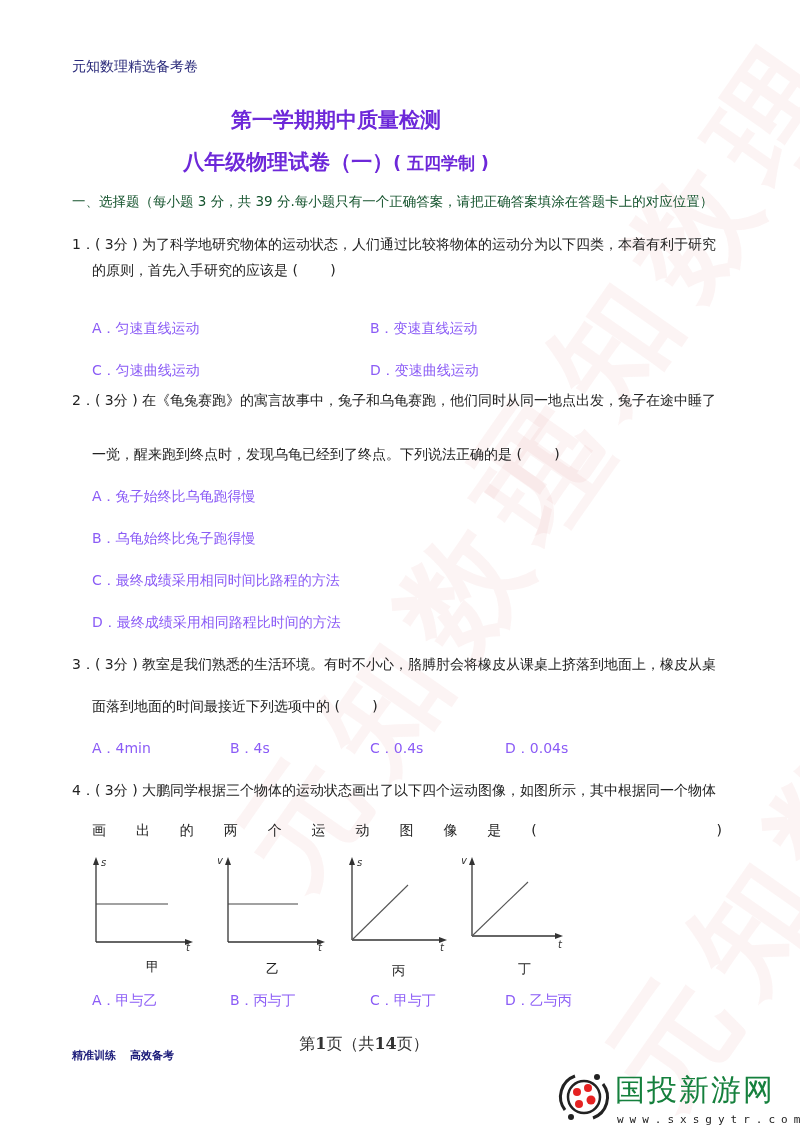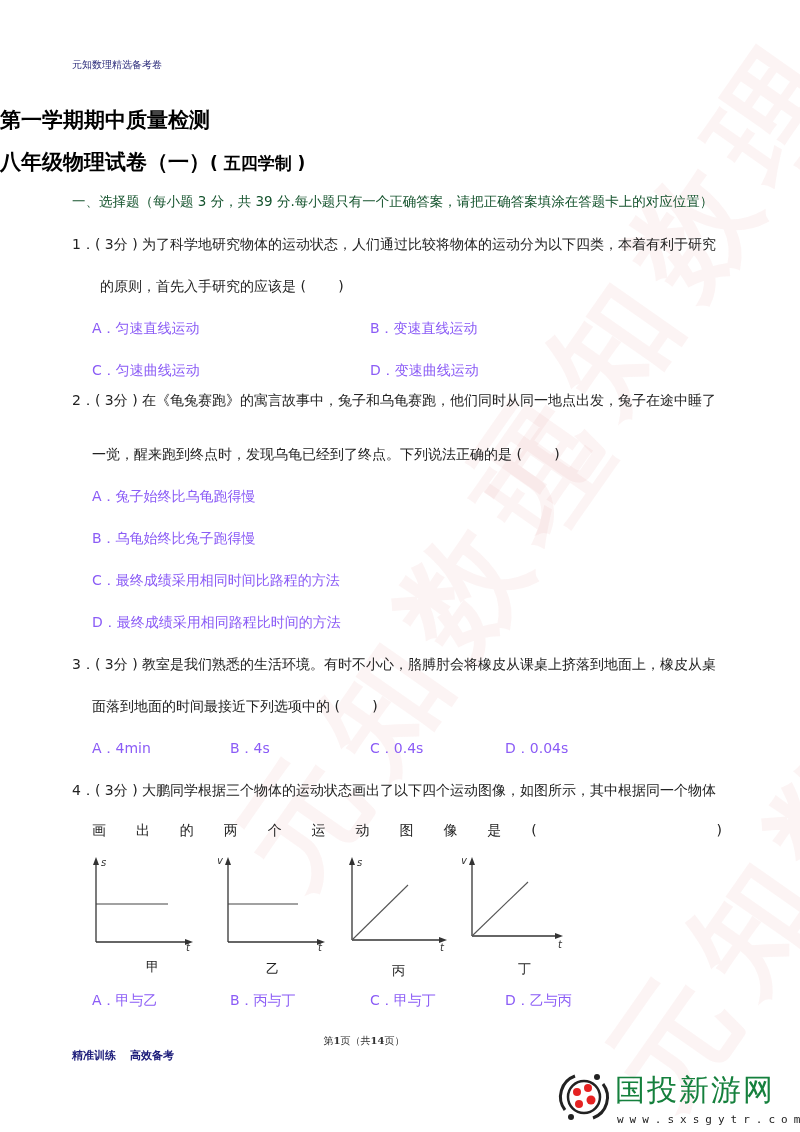--- a/index.html
+++ b/index.html
@@ -9,44 +9,44 @@
     font-family: "DejaVu Sans", "Liberation Sans", sans-serif;
     color: #1a1a1a;
   }
   .watermark {
     position: absolute; font-size: 120px; font-weight: bold;
     color: rgba(230, 150, 150, 0.10);
     transform: rotate(-55deg); white-space: nowrap; pointer-events: none;
     letter-spacing: 20px;
   }
   .header-brand {
-    position: absolute; left: 72px; top: 58px; font-size: 10px;
+    position: absolute; left: 72px; top: 58px; font-size: 14px;
     color: #2a2a7a; font-family: "DejaVu Serif", serif;
   }
   .title1, .title2 {
-    position: absolute; left: 0; width: 672px; text-align: left;
-    color: #000000; font-weight: bold;
+    position: absolute; left: 0; width: 672px; text-align: center;
+    color: #6d28d9; font-weight: bold;
   }
   .title1 { top: 106px; font-size: 21px; }
   .title2 { top: 148px; font-size: 21px; }
   .title2 .sub { font-size: 17px; }
   .section {
     position: absolute; left: 72px; top: 193px; font-size: 13.5px; font-weight: normal; color: #14532d;
   }
   .line { position: absolute; font-size: 14px; color: #222; white-space: nowrap; }
   .opt { position: absolute; font-size: 14px; color: #8b5cf6; white-space: nowrap; }
   .spread {
     position: absolute; left: 92px; top: 822px; width: 630px;
     display: flex; justify-content: space-between; font-size: 14px; color: #222;
   }
   .graph { position: absolute; }
   .graph-label { position: absolute; font-size: 13px; color: #222; }
   .footer-page {
     position: absolute; left: 0; width: 728px; top: 1034px; text-align: center;
-    font-size: 10px; color: #333; font-family: "DejaVu Serif", serif;
+    font-size: 16px; color: #333; font-family: "DejaVu Serif", serif;
   }
   .footer-page b { font-weight: bold; }
   .footer-left {
     position: absolute; left: 72px; top: 1048px; font-size: 11px; font-weight: bold; color: #1c1c7a;
   }
   .footer-left span + span { margin-left: 14px; }
   .logo { position: absolute; left: 555px; top: 1068px; width: 240px; height: 60px; }
   .logo-text { position: absolute; left: 615px; top: 1070px; font-size: 30px; color: #15803d; letter-spacing: 2px; }
   .logo-url { position: absolute; left: 617px; top: 1113px; font-size: 11px; color: #222; letter-spacing: 6px; font-family: "DejaVu Sans Mono", monospace; }
 </style>
@@ -60,21 +60,21 @@
 <div class="header-brand">元知数理精选备考卷</div>
 
 <div class="title1">第一学期期中质量检测</div>
 <div class="title2">
   <span>八年级物理试卷（一）</span><span class="sub">( 五四学制 )</span>
 </div>
 
 <div class="section">一、选择题（每小题 3 分，共 39 分.每小题只有一个正确答案，请把正确答案填涂在答题卡上的对应位置）</div>
 
 <div class="line" style="left:72px; top:236px;">1．( 3分 ) 为了科学地研究物体的运动状态，人们通过比较将物体的运动分为以下四类，本着有利于研究</div>
-<div class="line" style="left:92px; top:278px;margin-left:8px;">的原则，首先入手研究的应该是 (　　 )</div>
+<div class="line" style="left:92px; top:262px;">的原则，首先入手研究的应该是 (　　 )</div>
 <div class="opt" style="left:92px; top:320px;">A．匀速直线运动</div>
 <div class="opt" style="left:370px; top:320px;">B．变速直线运动</div>
 <div class="opt" style="left:92px; top:362px;">C．匀速曲线运动</div>
 <div class="opt" style="left:370px; top:362px;">D．变速曲线运动</div>
 
 <div class="line" style="left:72px; top:392px;">2．( 3分 ) 在《龟兔赛跑》的寓言故事中，兔子和乌龟赛跑，他们同时从同一地点出发，兔子在途中睡了</div>
 <div class="line" style="left:92px; top:446px;">一觉，醒来跑到终点时，发现乌龟已经到了终点。下列说法正确的是 (　　 )</div>
 <div class="opt" style="left:92px; top:488px;">A．兔子始终比乌龟跑得慢</div>
 <div class="opt" style="left:92px; top:530px;">B．乌龟始终比兔子跑得慢</div>
 <div class="opt" style="left:92px; top:572px;">C．最终成绩采用相同时间比路程的方法</div>

